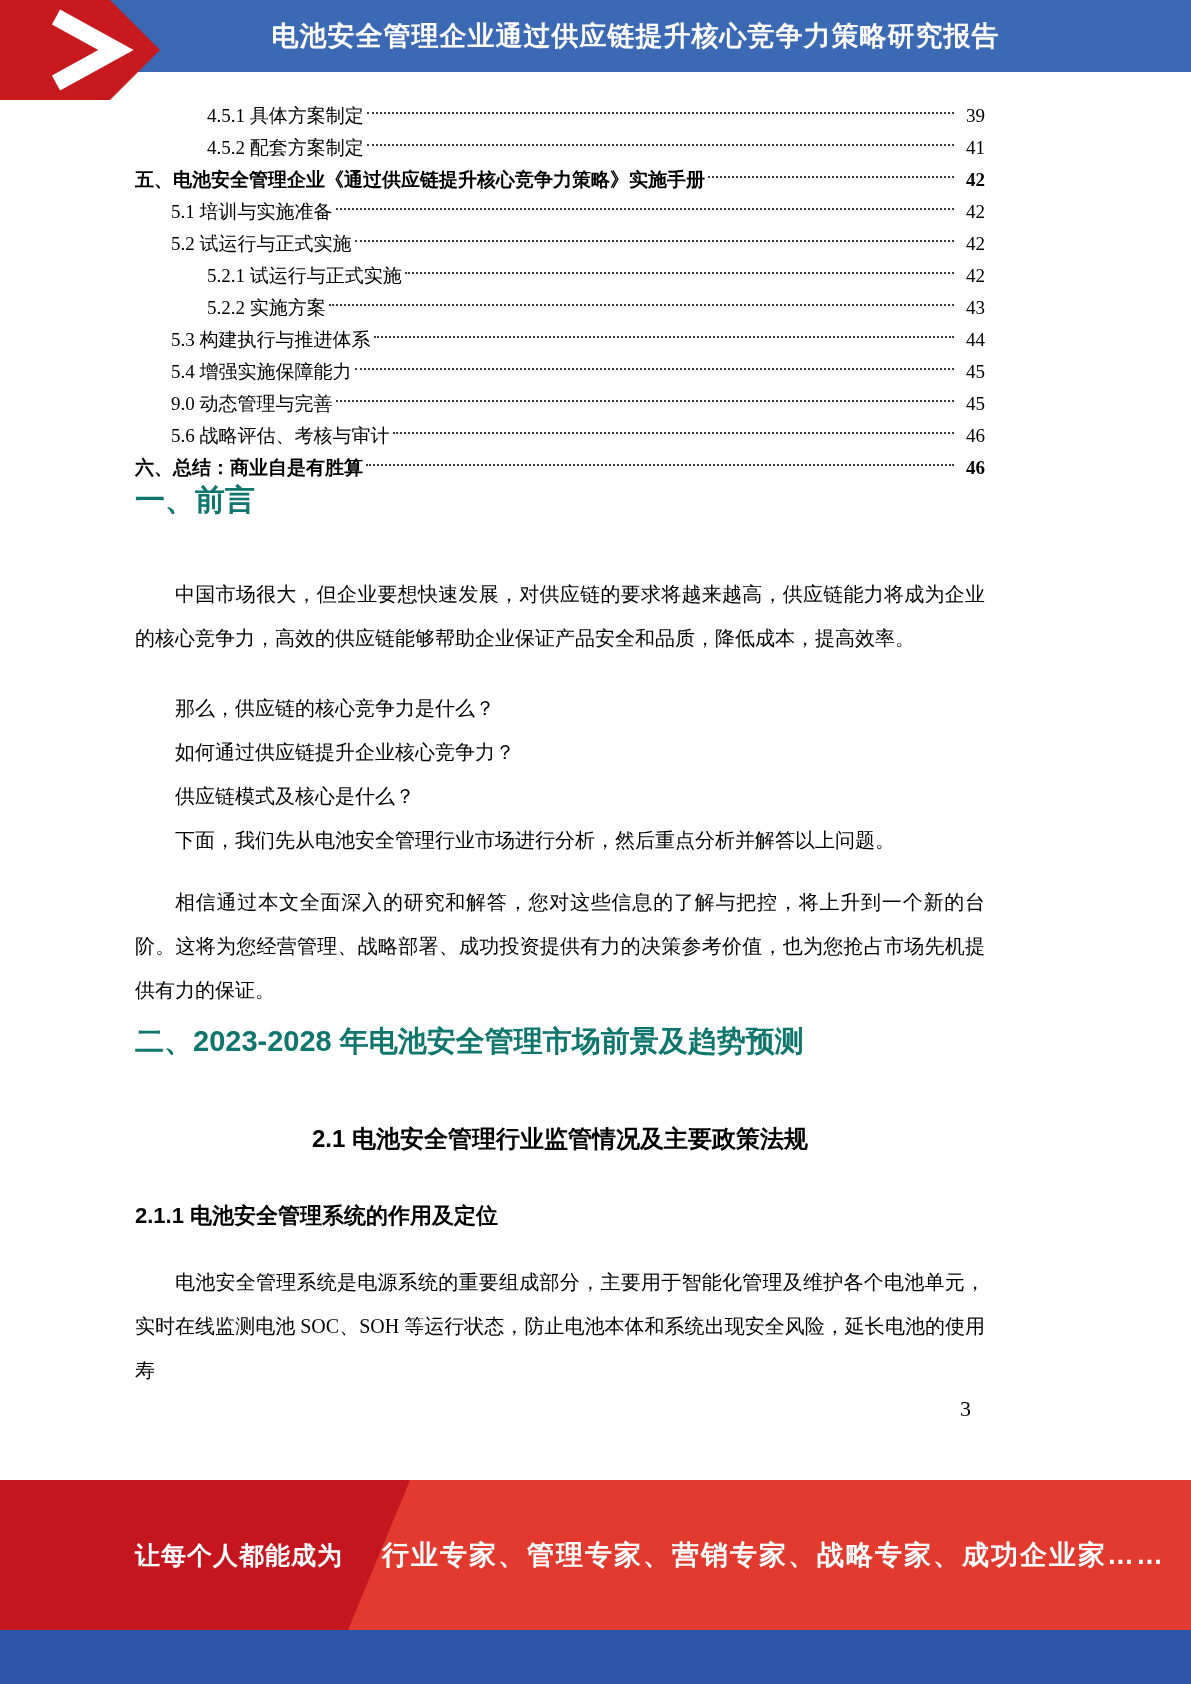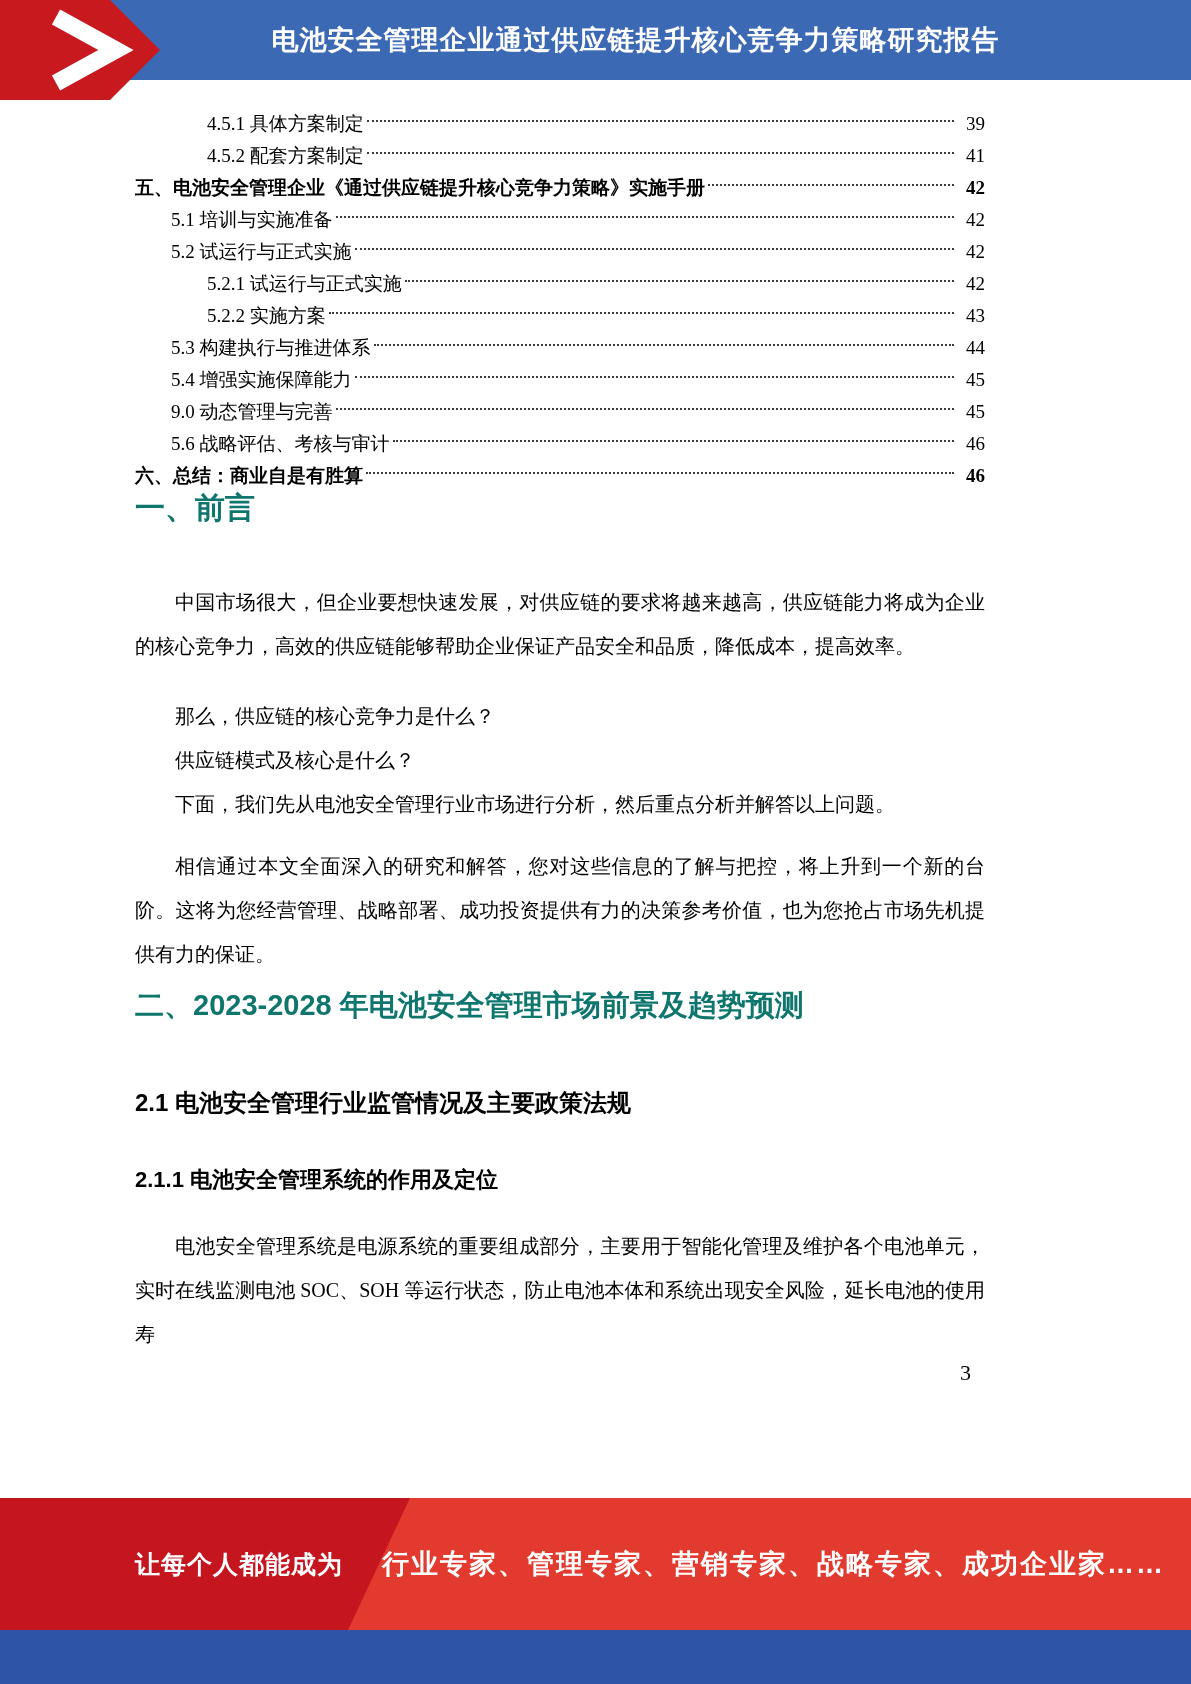--- a/index.html
+++ b/index.html
@@ -11,21 +11,21 @@
     width: 1191px;
     height: 1684px;
     margin: 0 auto;
     background: #ffffff;
     overflow: hidden;
   }
 
   
   .topbar {
     position: relative;
-    height: 80px;
+    height: 72px;
     background: var(--header-blue, #3c69b3);
   }
   .topbar-title {
     position: absolute;
     inset: 0;
     display: flex;
     align-items: center;
     justify-content: center;
     color: #ffffff;
     font-family: "Liberation Sans", "DejaVu Sans", sans-serif;
@@ -77,21 +77,21 @@
 
   
   .h-big {
     font-family: Liberation Sans, sans-serif;
     font-weight: 700;
     color: #0f766e;
   }
   .h-foreword { margin: 8px 0 56px; font-size: 30px; line-height: 36px; }
   .h-chapter  { margin: 10px 0 0;  font-size: 29px; line-height: 38px; }
   .h-sec      { margin: 64px 0 0;  font-size: 24px; line-height: 30px;
-                font-family: "Liberation Sans", "DejaVu Sans", sans-serif; font-weight: 700; }
+                font-family: "Liberation Sans", "DejaVu Sans", sans-serif; font-weight: 700; text-align: center; }
   .h-subsec   { margin: 48px 0 0;  font-size: 22px; line-height: 28px;
                 font-family: "Liberation Sans", "DejaVu Sans", sans-serif; font-weight: 700; }
 
   .para {
     font-size: 20px;
     line-height: 44px;
     text-indent: 2em;
     text-align: justify;
   }
   .q { font-size: 20px; line-height: 44px; text-indent: 2em; }
@@ -106,21 +106,21 @@
     font-size: 22px;
     line-height: 30px;
     margin-top: 2px;
     color: #000;
   }
 
   
   .footer { position: absolute; left: 0; right: 0; bottom: 0; }
   .footer-band {
     position: relative;
-    height: 132px;
+    height: 150px;
     background: var(--footer-red-dark, #c5161f);
   }
   .footer-left {
     position: absolute;
     top: 0; bottom: 0; left: 0;
     width: 400px;
     display: flex;
     align-items: center;
     padding-left: 135px;
     color: #ffffff;
@@ -228,20 +228,21 @@
         <span class="toc-dots"></span>
         <span class="toc-page">46</span>
       </div>
     </nav>
 
     <h1 class="h-big h-foreword">一、前言</h1>
 
     <p class="para mb-p1">中国市场很大，但企业要想快速发展，对供应链的要求将越来越高，供应链能力将成为企业的核心竞争力，高效的供应链能够帮助企业保证产品安全和品质，降低成本，提高效率。</p>
 
     <p class="q">那么，供应链的核心竞争力是什么？</p>
+    <p class="q">如何通过供应链提升企业核心竞争力？</p>
     <p class="q">供应链模式及核心是什么？</p>
 
     <p class="para mb-p2">下面，我们先从电池安全管理行业市场进行分析，然后重点分析并解答以上问题。</p>
     <p class="para">相信通过本文全面深入的研究和解答，您对这些信息的了解与把控，将上升到一个新的台阶。这将为您经营管理、战略部署、成功投资提供有力的决策参考价值，也为您抢占市场先机提供有力的保证。</p>
 
     <h1 class="h-big h-chapter">二、2023-2028 年电池安全管理市场前景及趋势预测</h1>
     <h2 class="h-sec">2.1 电池安全管理行业监管情况及主要政策法规</h2>
     <h3 class="h-subsec">2.1.1 电池安全管理系统的作用及定位</h3>
 
     <p class="para mt-p4">电池安全管理系统是电源系统的重要组成部分，主要用于智能化管理及维护各个电池单元，实时在线监测电池 SOC、SOH 等运行状态，防止电池本体和系统出现安全风险，延长电池的使用寿</p>

